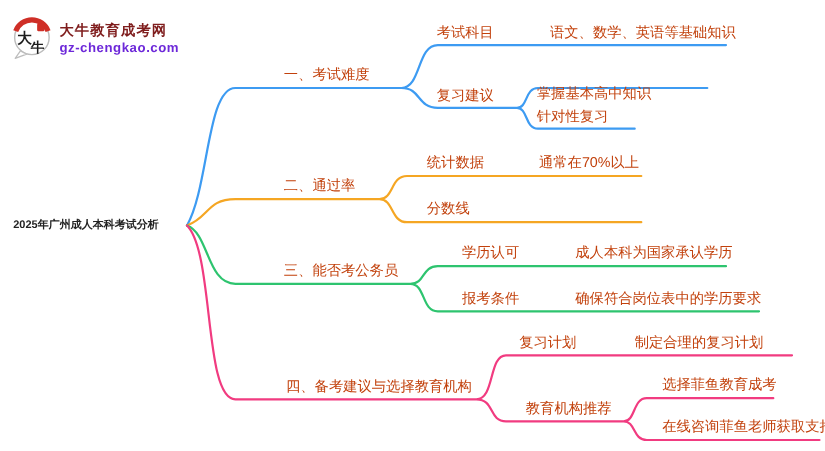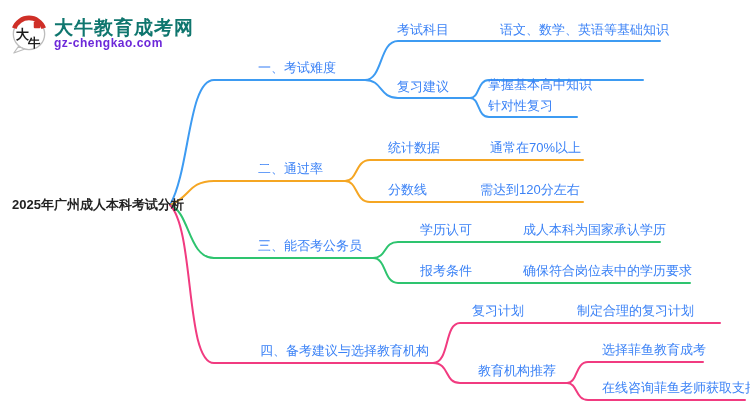--- a/index.html
+++ b/index.html
@@ -2,27 +2,27 @@
 <html><head>
 <meta charset="utf-8">
 <style>
   html,body{margin:0;padding:0;background:#fff;}
   #stage{
     position:relative;width:750px;height:410px;background:#ffffff;overflow:hidden;
     font-family:"Liberation Sans","DejaVu Sans",sans-serif;
   }
   #connectors{position:absolute;left:0;top:0;width:750px;height:410px;}
   .node{
-    position:absolute;white-space:nowrap;color:#3b82f6;font-size:13px;line-height:16px;
+    position:absolute;white-space:nowrap;color:#c2410c;font-size:13px;line-height:16px;
   }
-  .root-label{font-size:13px;font-weight:600;color:#222;}
+  .root-label{font-size:10px;font-weight:600;color:#222;}
   
   .logo{position:absolute;left:10px;top:13px;display:flex;align-items:center;gap:6px;}
   .logo-icon{width:38px;height:42px;flex:0 0 auto;}
-  .logo-title{font-size:19px;font-weight:bold;color:#0f766e;letter-spacing:1px;line-height:19px;}
+  .logo-title{font-size:13px;font-weight:bold;color:#7f1d1d;letter-spacing:1px;line-height:19px;}
   .logo-domain{font-size:12px;font-weight:bold;color:#6d28d9;letter-spacing:.5px;line-height:13px;}
 </style>
 </head>
 <body>
 
 <div id="stage">
 
   <svg id="connectors" viewBox="0 0 750 410">
     <g fill="none" stroke-width="2" stroke-linecap="round">
       <path d="M170,205 C190,170 188,80 214,80 L365,80
@@ -67,21 +67,20 @@
   <div class="node" style="left:397px;top:22px;">考试科目</div>
   <div class="node" style="left:500px;top:22px;">语文、数学、英语等基础知识</div>
   <div class="node" style="left:397px;top:79px;">复习建议</div>
   <div class="node" style="left:488px;top:61px;margin-top:16px;">掌握基本高中知识</div>
   <div class="node" style="left:488px;top:98px;">针对性复习</div>
 
   <div class="node" style="left:258px;top:161px;">二、通过率</div>
   <div class="node" style="left:388px;top:140px;">统计数据</div>
   <div class="node" style="left:490px;top:140px;">通常在70%以上</div>
   <div class="node" style="left:388px;top:182px;">分数线</div>
-  <div class="node" style="left:480px;top:182px;">需达到120分左右</div>
 
   <div class="node" style="left:258px;top:238px;">三、能否考公务员</div>
   <div class="node" style="left:420px;top:222px;">学历认可</div>
   <div class="node" style="left:523px;top:222px;">成人本科为国家承认学历</div>
   <div class="node" style="left:420px;top:263px;">报考条件</div>
   <div class="node" style="left:523px;top:263px;">确保符合岗位表中的学历要求</div>
 
   <div class="node" style="left:260px;top:343px;">四、备考建议与选择教育机构</div>
   <div class="node" style="left:472px;top:303px;">复习计划</div>
   <div class="node" style="left:577px;top:303px;">制定合理的复习计划</div>

